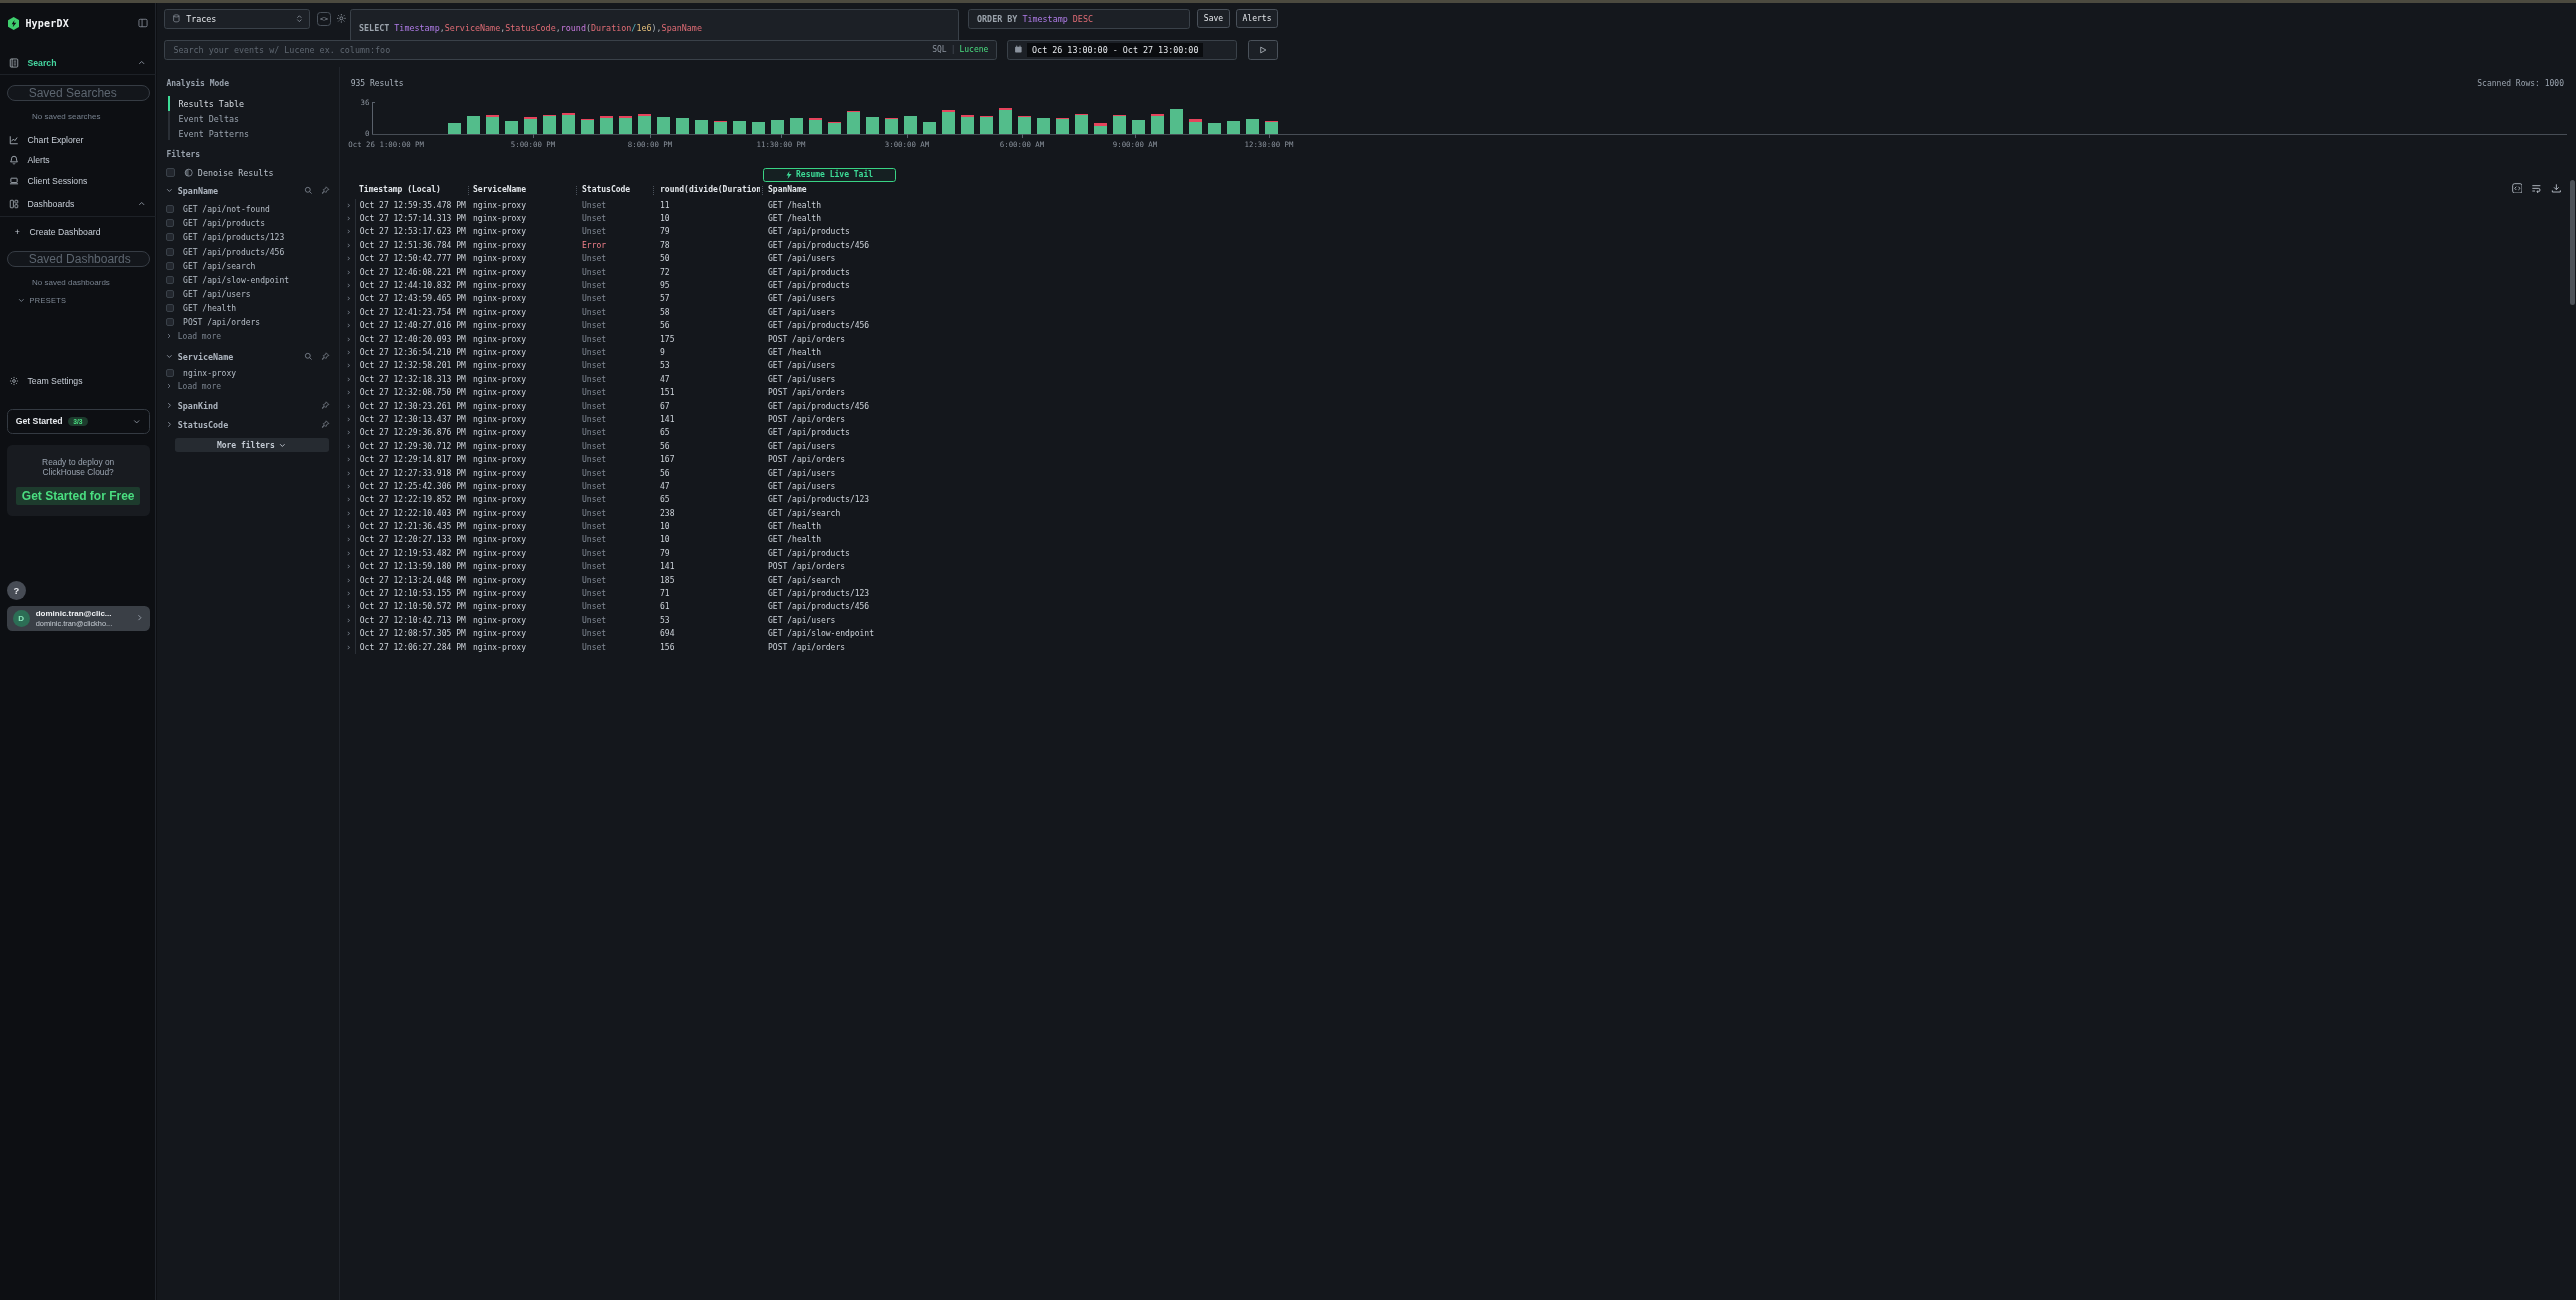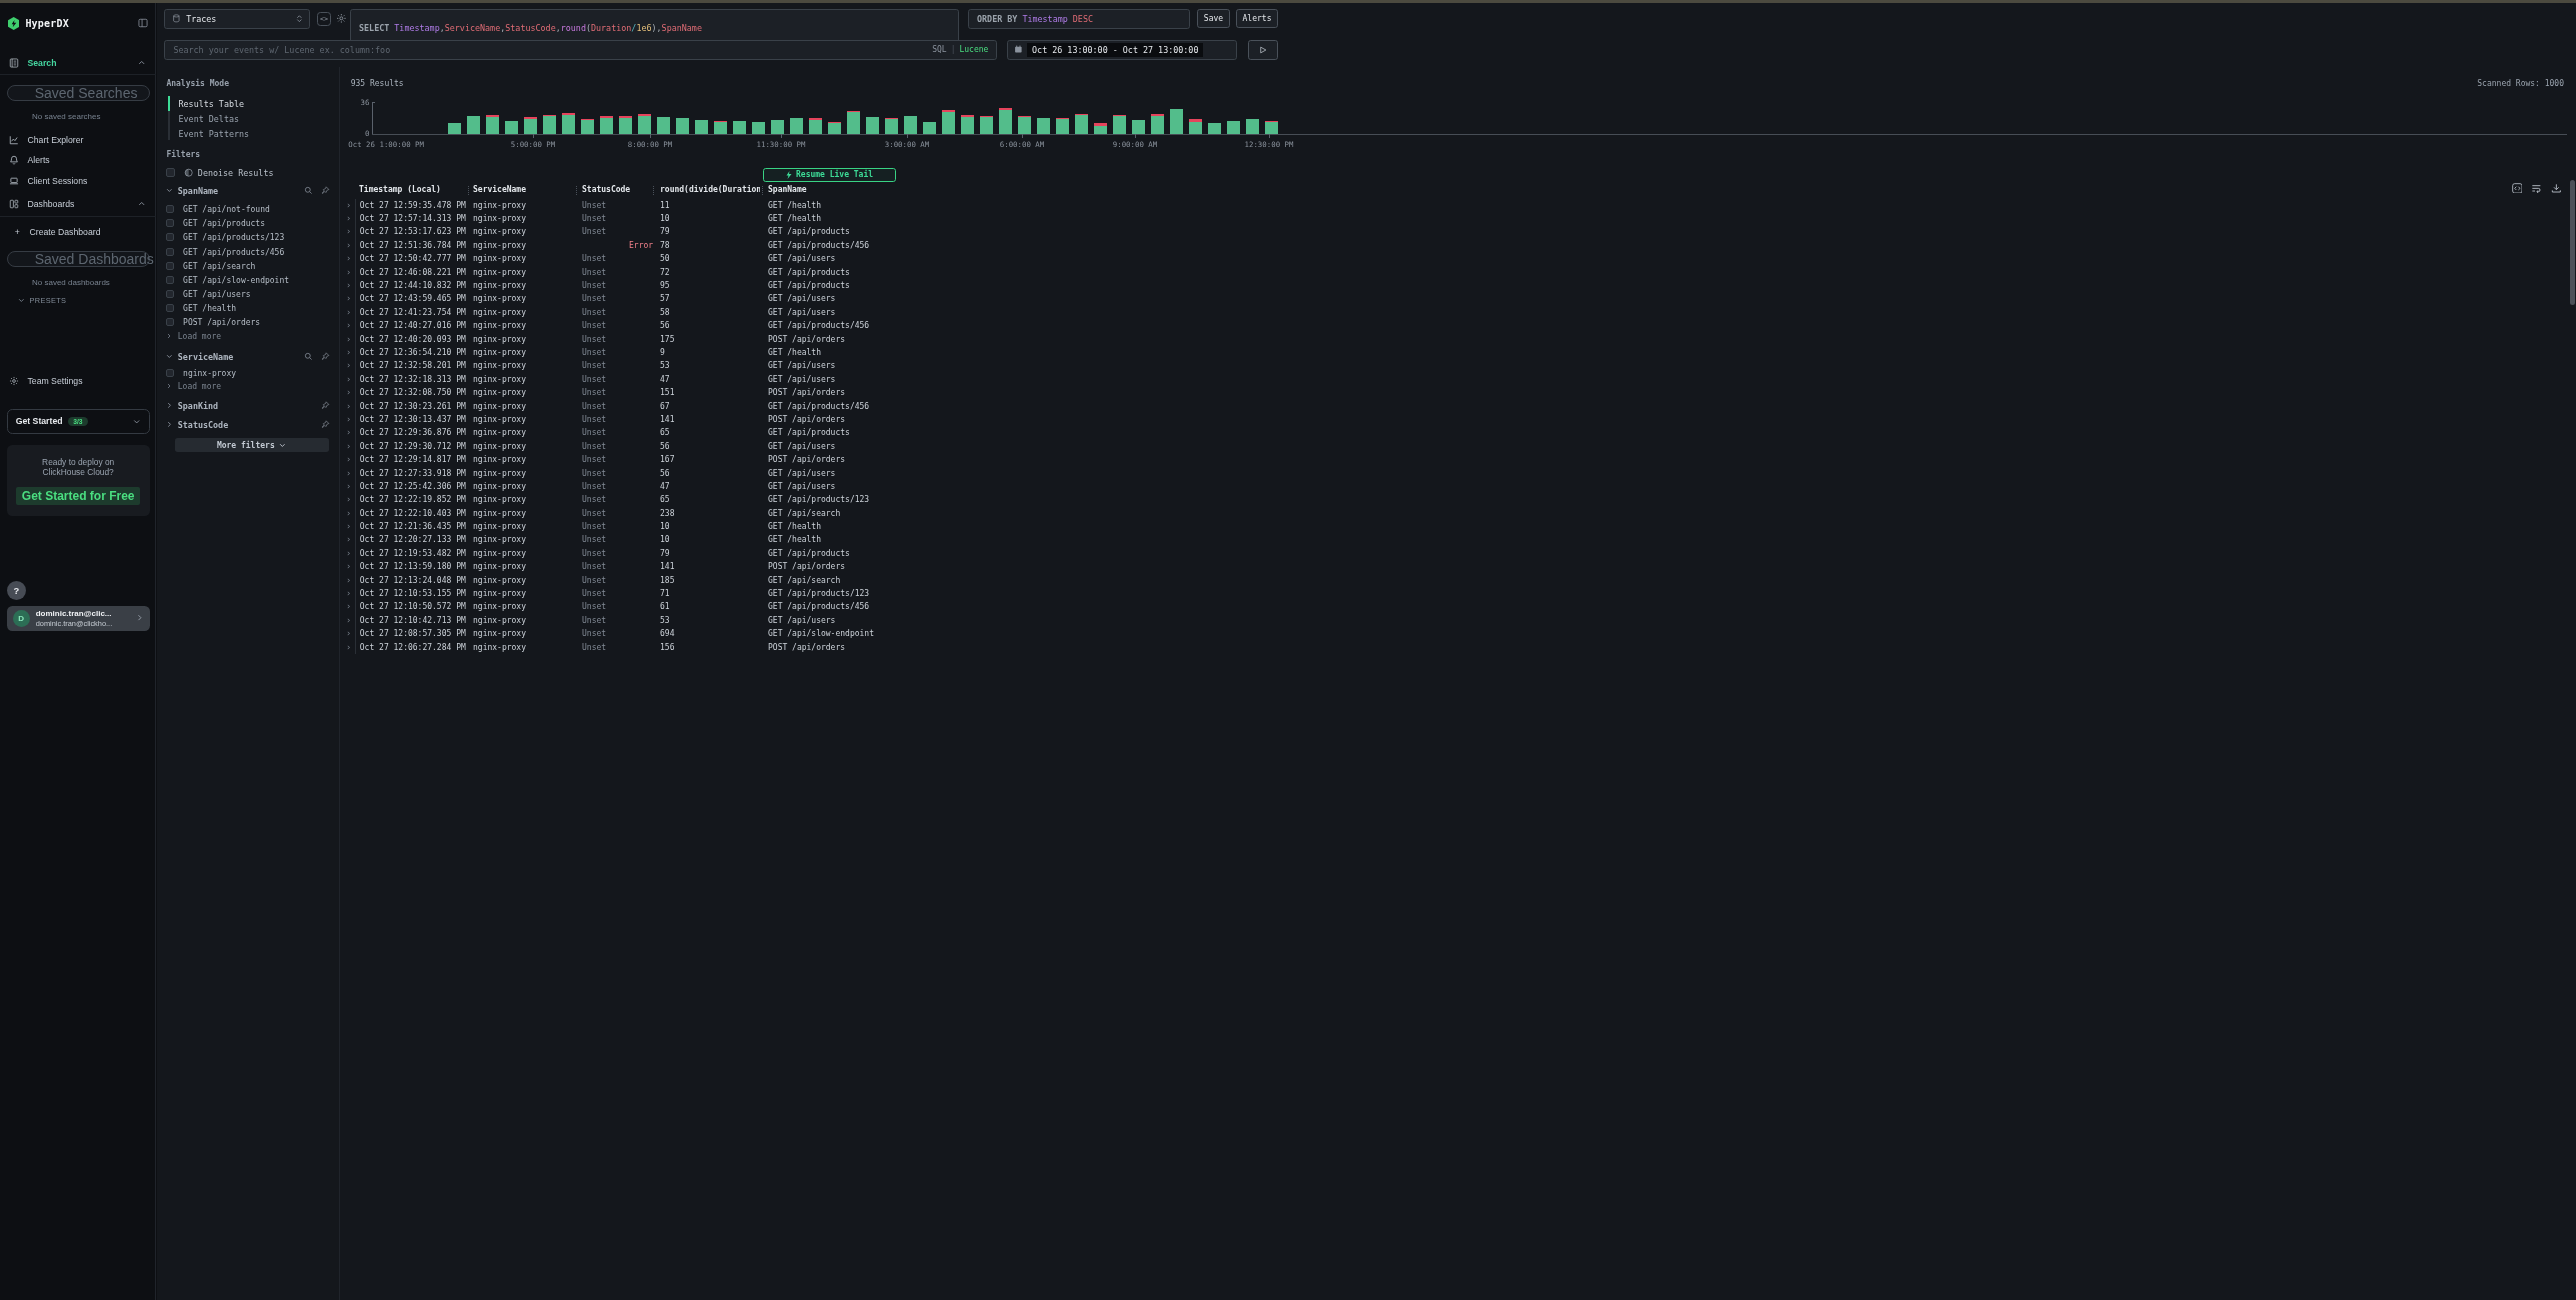--- a/index.html
+++ b/index.html
@@ -19,21 +19,21 @@
   .logo-text { margin-left:6px; font-weight:bold; font-size:10px; color:#f2f4f7; letter-spacing:0.2px; }
   .collapse-btn { margin-left:auto; color:#8b939e; cursor:pointer; }
   .snav { position:absolute; left:0; width:100%; height:16px; display:flex; align-items:center; padding:0 9.4px; cursor:pointer; }
   .snav .sicon { width:10.7px; margin-right:7.4px; color:#b9c1ca; display:flex; }
   .snav .slabel { font-size:8.7px; color:#c9d0d9; }
   .snav .schev { margin-left:auto; color:#8b939e; }
   .snav.active .slabel { color:#45d6a0; font-weight:bold; }
   .sdivider { position:absolute; left:0; width:156px; height:0.7px; background:#1d2127; }
   .pill-input { position:absolute; left:6.7px; width:143px; height:16px; border:0.7px solid #363c44; border-radius:8.7px; background:#13161b; display:flex; align-items:center; padding:0 6px; }
   .pill-input svg { color:#6a7280; }
-  .pill-input input { flex:1; margin-left:21px; background:transparent; border:0; outline:none; color:#aab2bd; font-size:14px; font-family:"Liberation Sans",sans-serif; }
+  .pill-input input { flex:1; margin-left:15px; background:transparent; border:0; outline:none; color:#aab2bd; font-size:12px; font-family:"Liberation Sans",sans-serif; }
   .pill-input input::placeholder { color:#5d6670; }
   .kbd { font-size:6.7px; color:#6a7280; }
   .side-note { position:absolute; left:32px; font-size:8px; color:#78828f; }
   .preset-hdr { position:absolute; left:17.5px; display:flex; align-items:center; color:#828c98; font-size:7.4px; letter-spacing:0.3px; cursor:pointer; }
   .preset-item { position:absolute; left:32px; font-size:8.7px; color:#c9d0d9; cursor:pointer; }
   .gs-box { position:absolute; left:6.7px; width:143px; height:25.5px; border:0.7px solid #343a42; border-radius:5.4px; display:flex; align-items:center; padding:0 8px; cursor:pointer; }
   .gs-box .gs-label { font-weight:bold; font-size:8.7px; color:#e8ebef; }
   .gs-badge { margin-left:5.4px; background:#1d3b2d; color:#4ade80; font-size:6.7px; font-weight:bold; padding:1.3px 5.4px; border-radius:6px; }
   .gs-box .schev { margin-left:auto; color:#8b939e; }
   .promo { position:absolute; left:6.7px; width:143px; height:71px; background:#181b20; border-radius:5.4px; text-align:center; }
@@ -107,21 +107,21 @@
   .thead { position:absolute; left:0; top:117px; width:100%; height:13.4px; font-weight:bold; font-size:8px; color:#e4e8ec; }
   .th { position:absolute; top:1.3px; white-space:nowrap; overflow:hidden; }
   .col-sep { position:absolute; top:2px; width:0; height:9.4px; border-left:1.3px dotted #4a515a; cursor:col-resize; }
   .tbody { position:absolute; left:0; top:132px; width:100%; bottom:0; overflow:hidden; }
   .trow { position:relative; height:13.4px; font-size:8px; color:#ccd2d9; cursor:pointer; }
   .trow .chev { position:absolute; left:6px; top:0; color:#7a838e; font-size:8.7px; line-height:13.4px; }
   .cell { position:absolute; top:0; line-height:13.4px; white-space:nowrap; overflow:hidden; }
   .c-ts { left:14.8px; width:113px; padding-left:4px; border-left:0.7px solid #2a2f36; }
   .c-svc { left:133px; width:103px; }
   .c-st { left:242px; width:71px; color:#828a95; }
-  .c-st.v-error { color:#f0808a;margin-left:47px; }
+  .c-st.v-error { color:#f0808a; }
   .c-dur { left:320px; width:101px; }
   .c-span { left:428px; right:0; }
   .scroll-thumb { position:absolute; right:1.3px; top:113px; width:4.7px; height:125px; border-radius:2.7px; background:#4c5158; cursor:grab; }
 </style>
 </head>
 <body>
 
 <div class="top-strip"></div>
 
 <aside class="sidebar">

